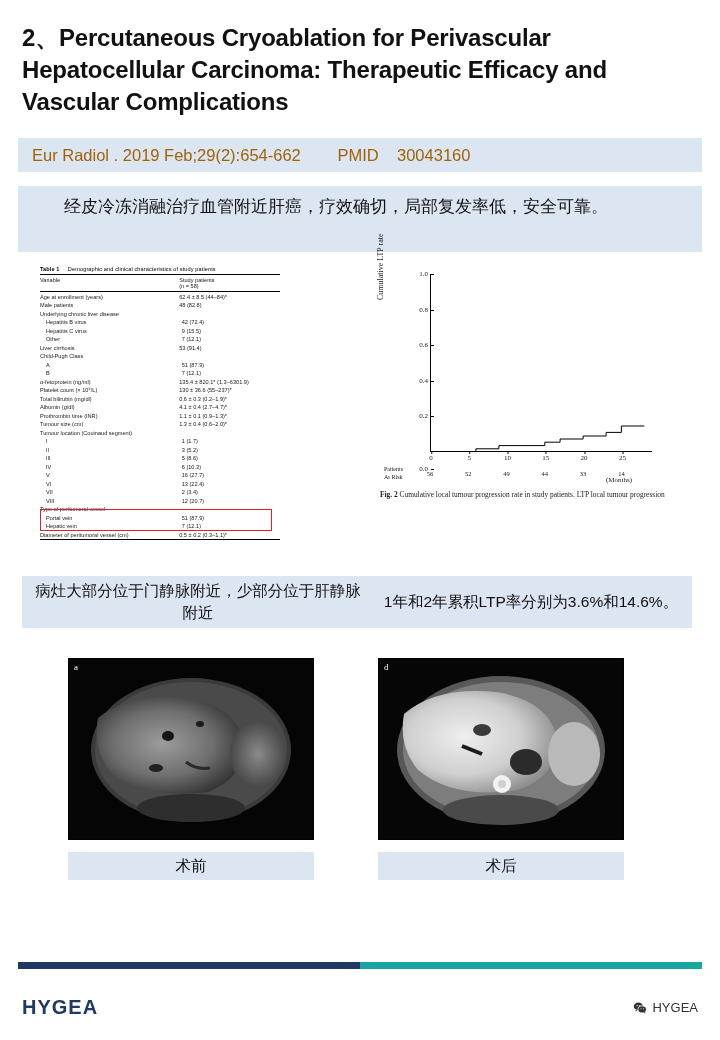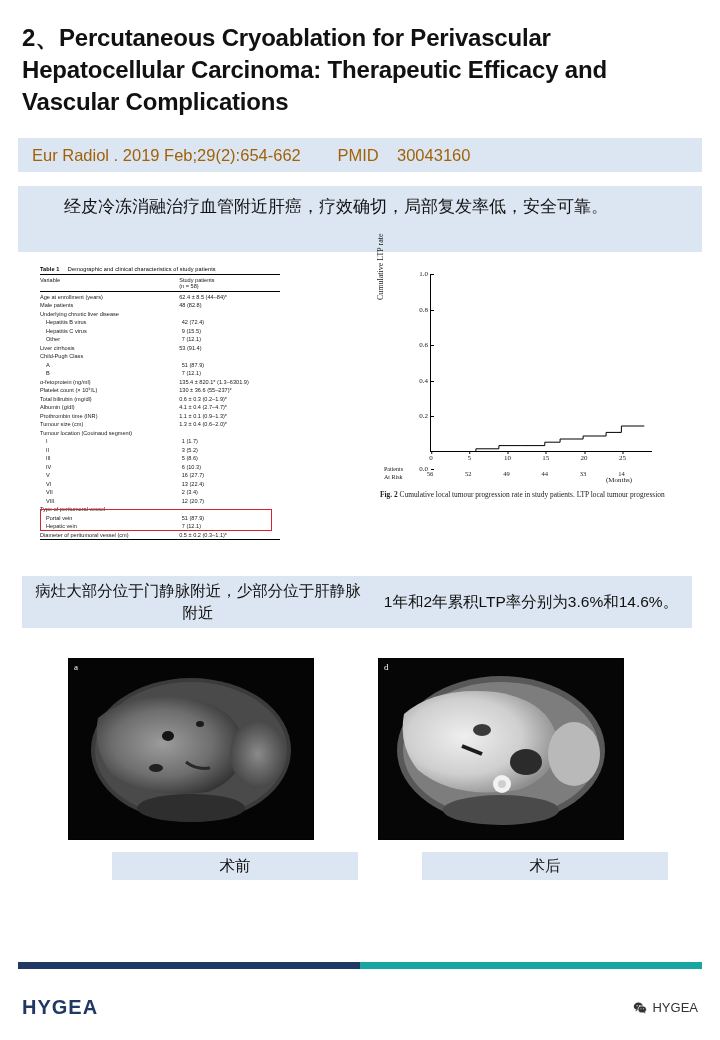--- a/index.html
+++ b/index.html
@@ -250,21 +250,20 @@
   .imgcap {
     position: absolute;
     top: 852px;
     height: 28px;
     background: #dce6f2;
     display: flex;
     align-items: center;
     justify-content: center;
     font-size: 15.5px;
     color: #111;
-    margin-left: 44px;
   }
   .imgcap.pre { left: 68px; width: 246px; }
   .imgcap.post { left: 378px; width: 246px; }
   
   .conclusion {
     position: absolute;
     left: 18px;
     top: 888px;
     width: 684px;
     height: 62px;

